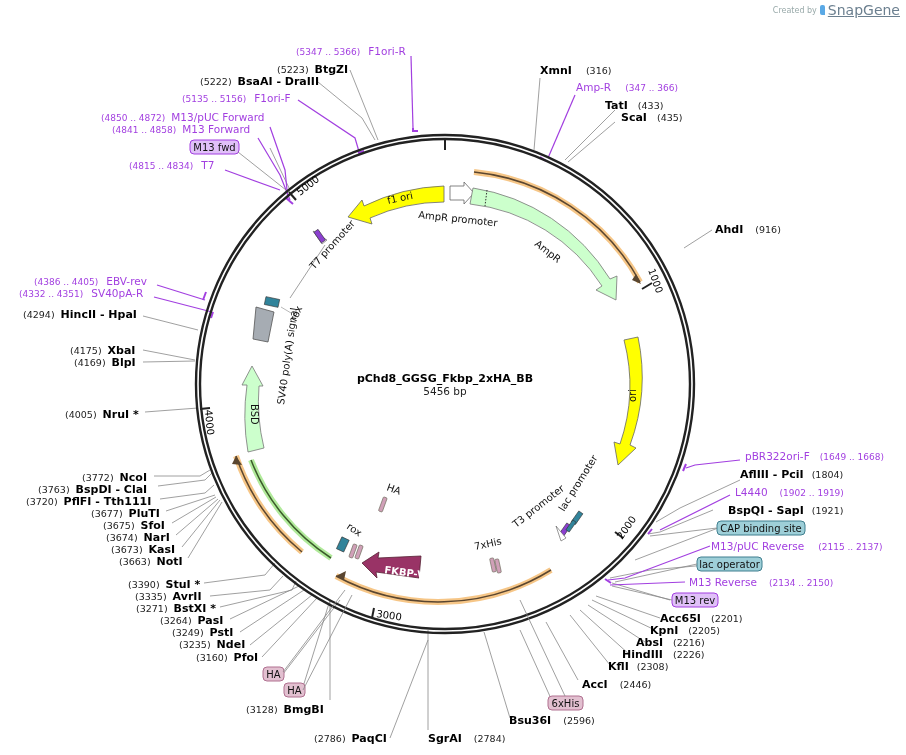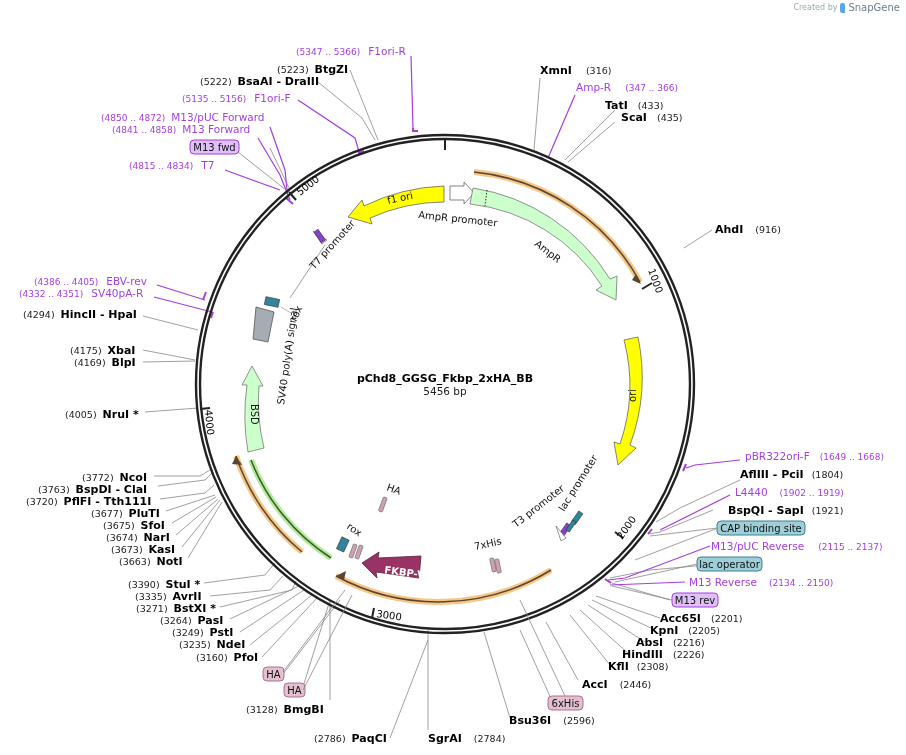--- a/index.html
+++ b/index.html
@@ -10,21 +10,21 @@
   .site-pos { font-size:9.5px; fill:#222; }
   .primer { font-size:10.5px; fill:#a23fe0; }
   .primer-pos { font-size:9px; fill:#a23fe0; }
   .feat-label { font-size:10px; fill:#111; }
   .title { font-weight:bold; font-size:11px; fill:#000; }
   .subtitle { font-size:10.5px; fill:#222; }
   .tick-label { font-size:10px; fill:#000; }
   .tag-text { font-size:10px; fill:#111; }
   #credit { position:absolute; right:6px; top:2px; font-size:8px; color:#9aa;
             font-family:"DejaVu Sans", sans-serif; display:flex; align-items:center; gap:3px; }
-  #credit b { font-weight:normal; font-size:10px; color:#6b7f8f; }
+  #credit b { font-weight:normal; font-size:14px; color:#6b7f8f;text-decoration:underline; }
   .credit-logo { width:5px; height:10px; background:#5aa9e6; border-radius:2px 2px 0 2px; display:inline-block; }
 </style>
 </head>
 <body>
 
 <div id="credit">
   <span>Created by</span>
   <span class="credit-logo"></span>
   <b>SnapGene</b>
 </div>

